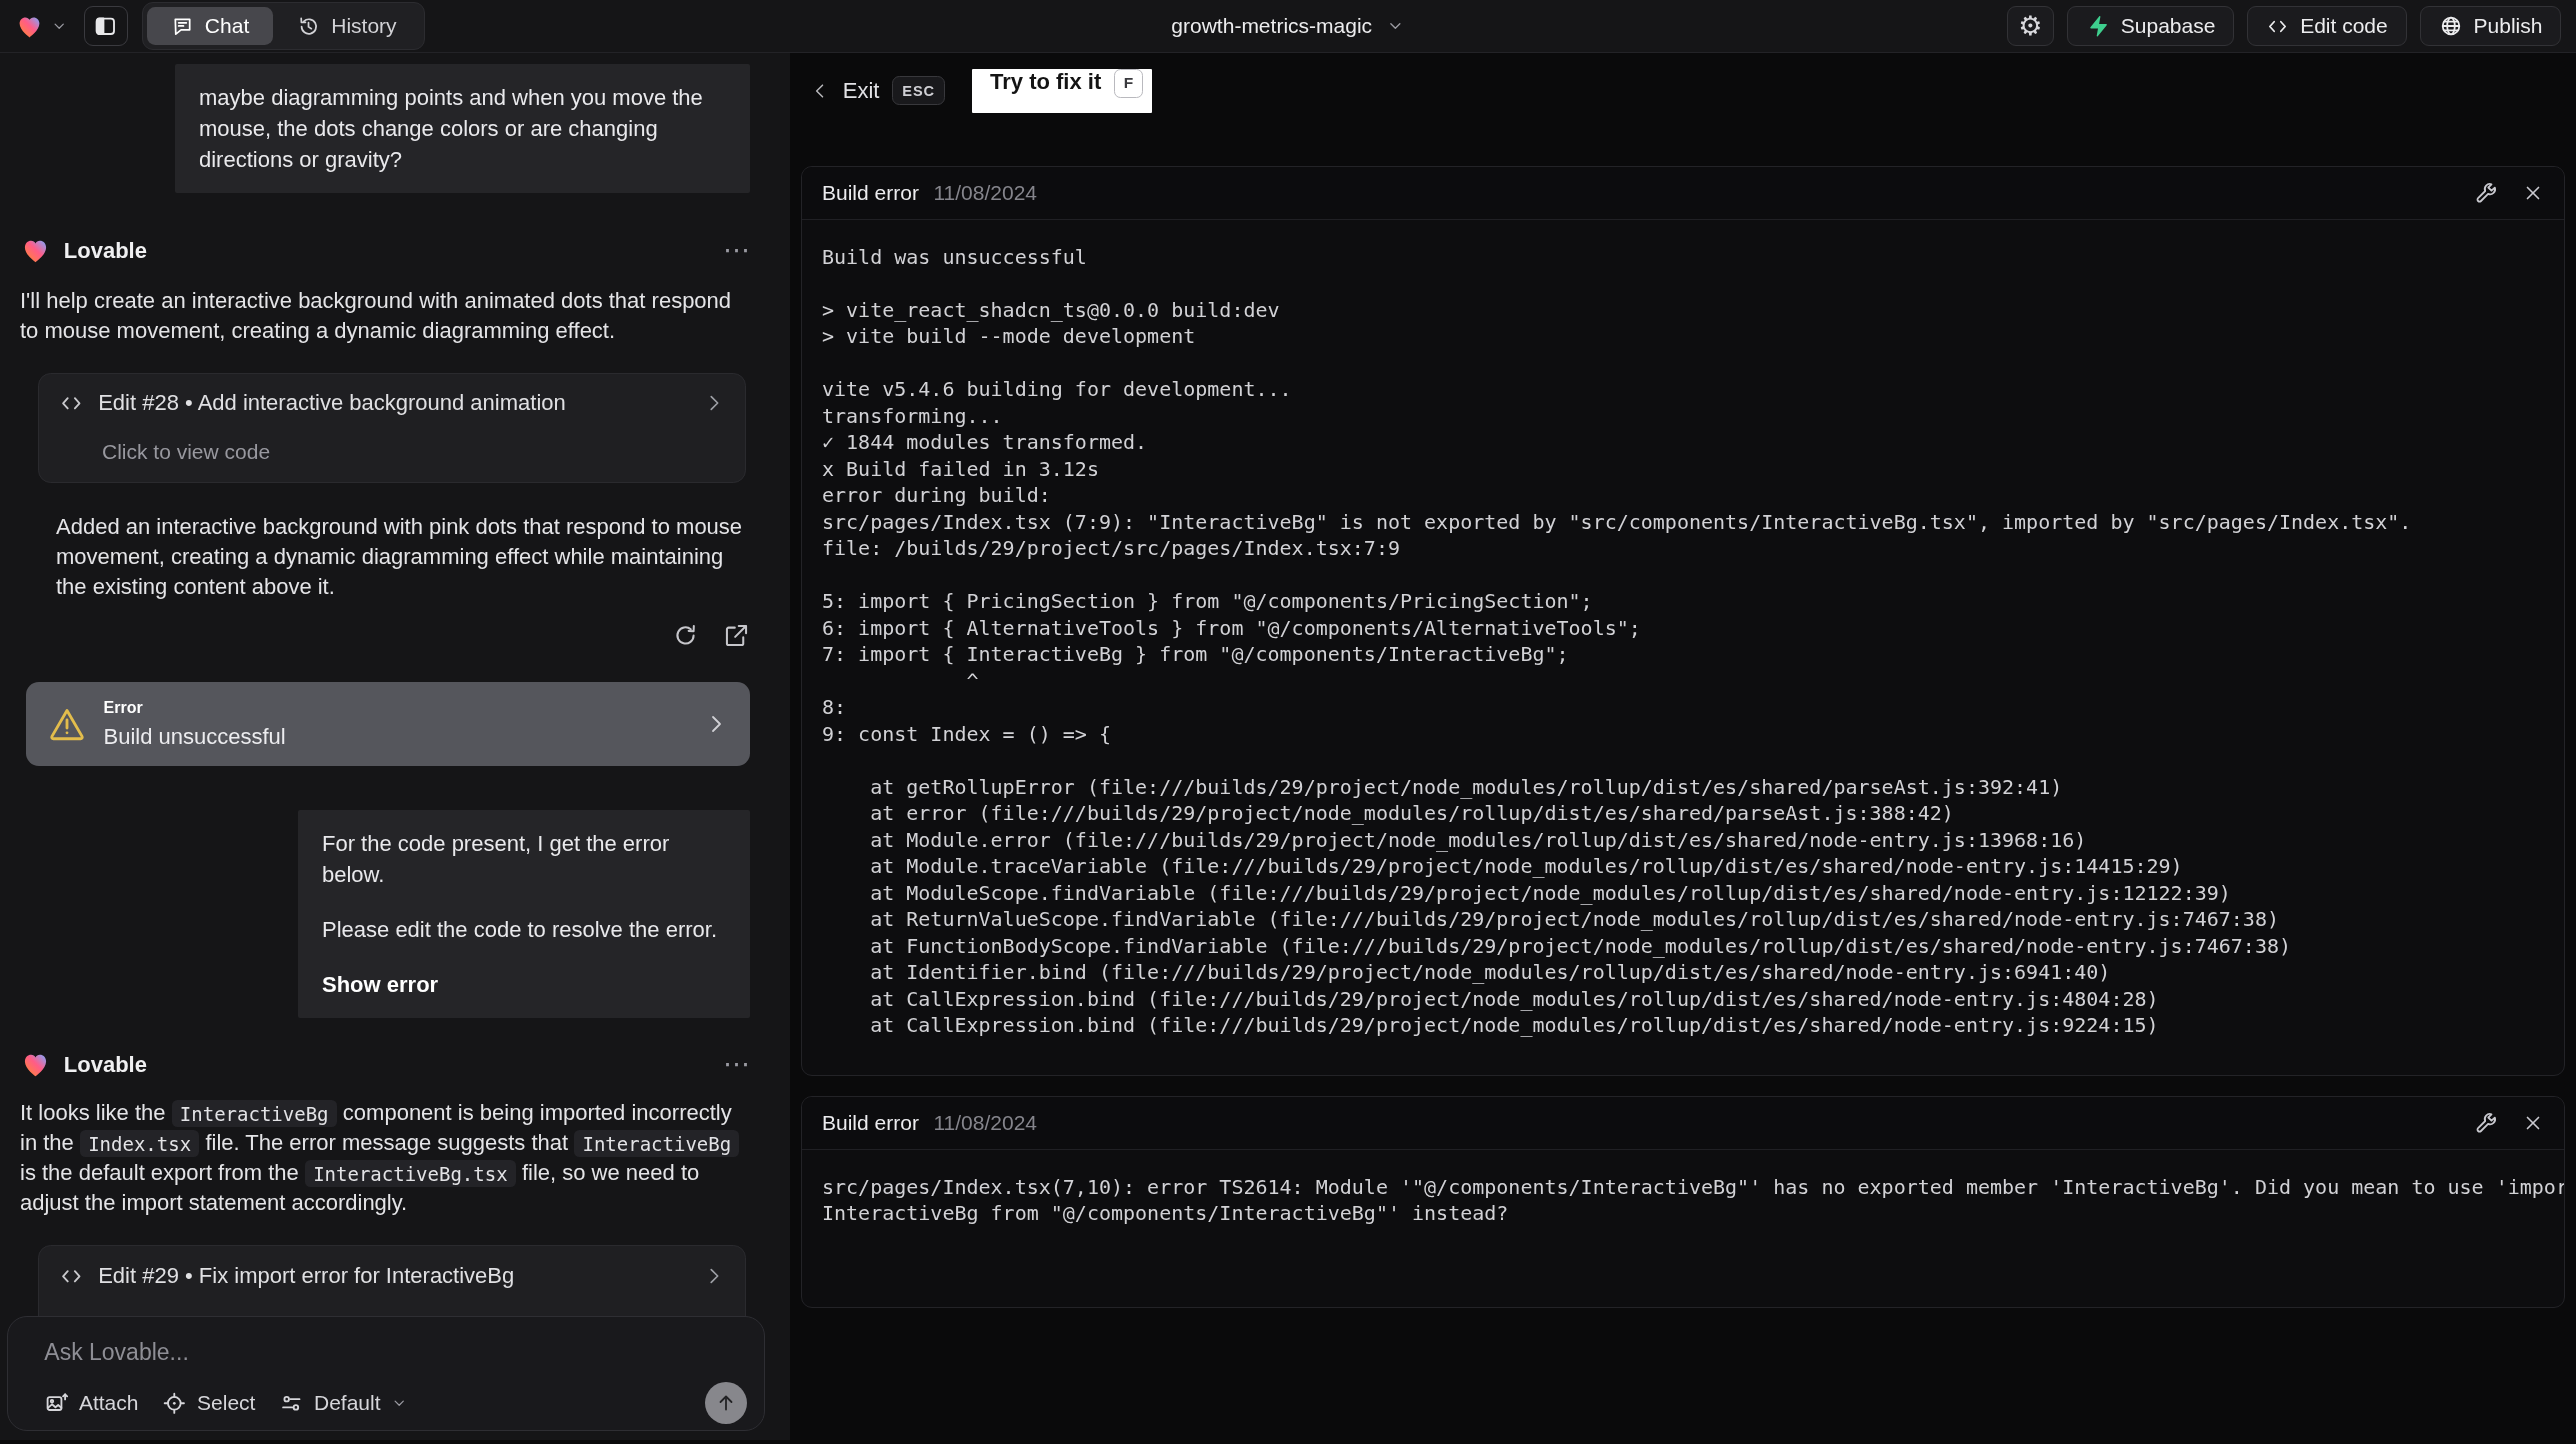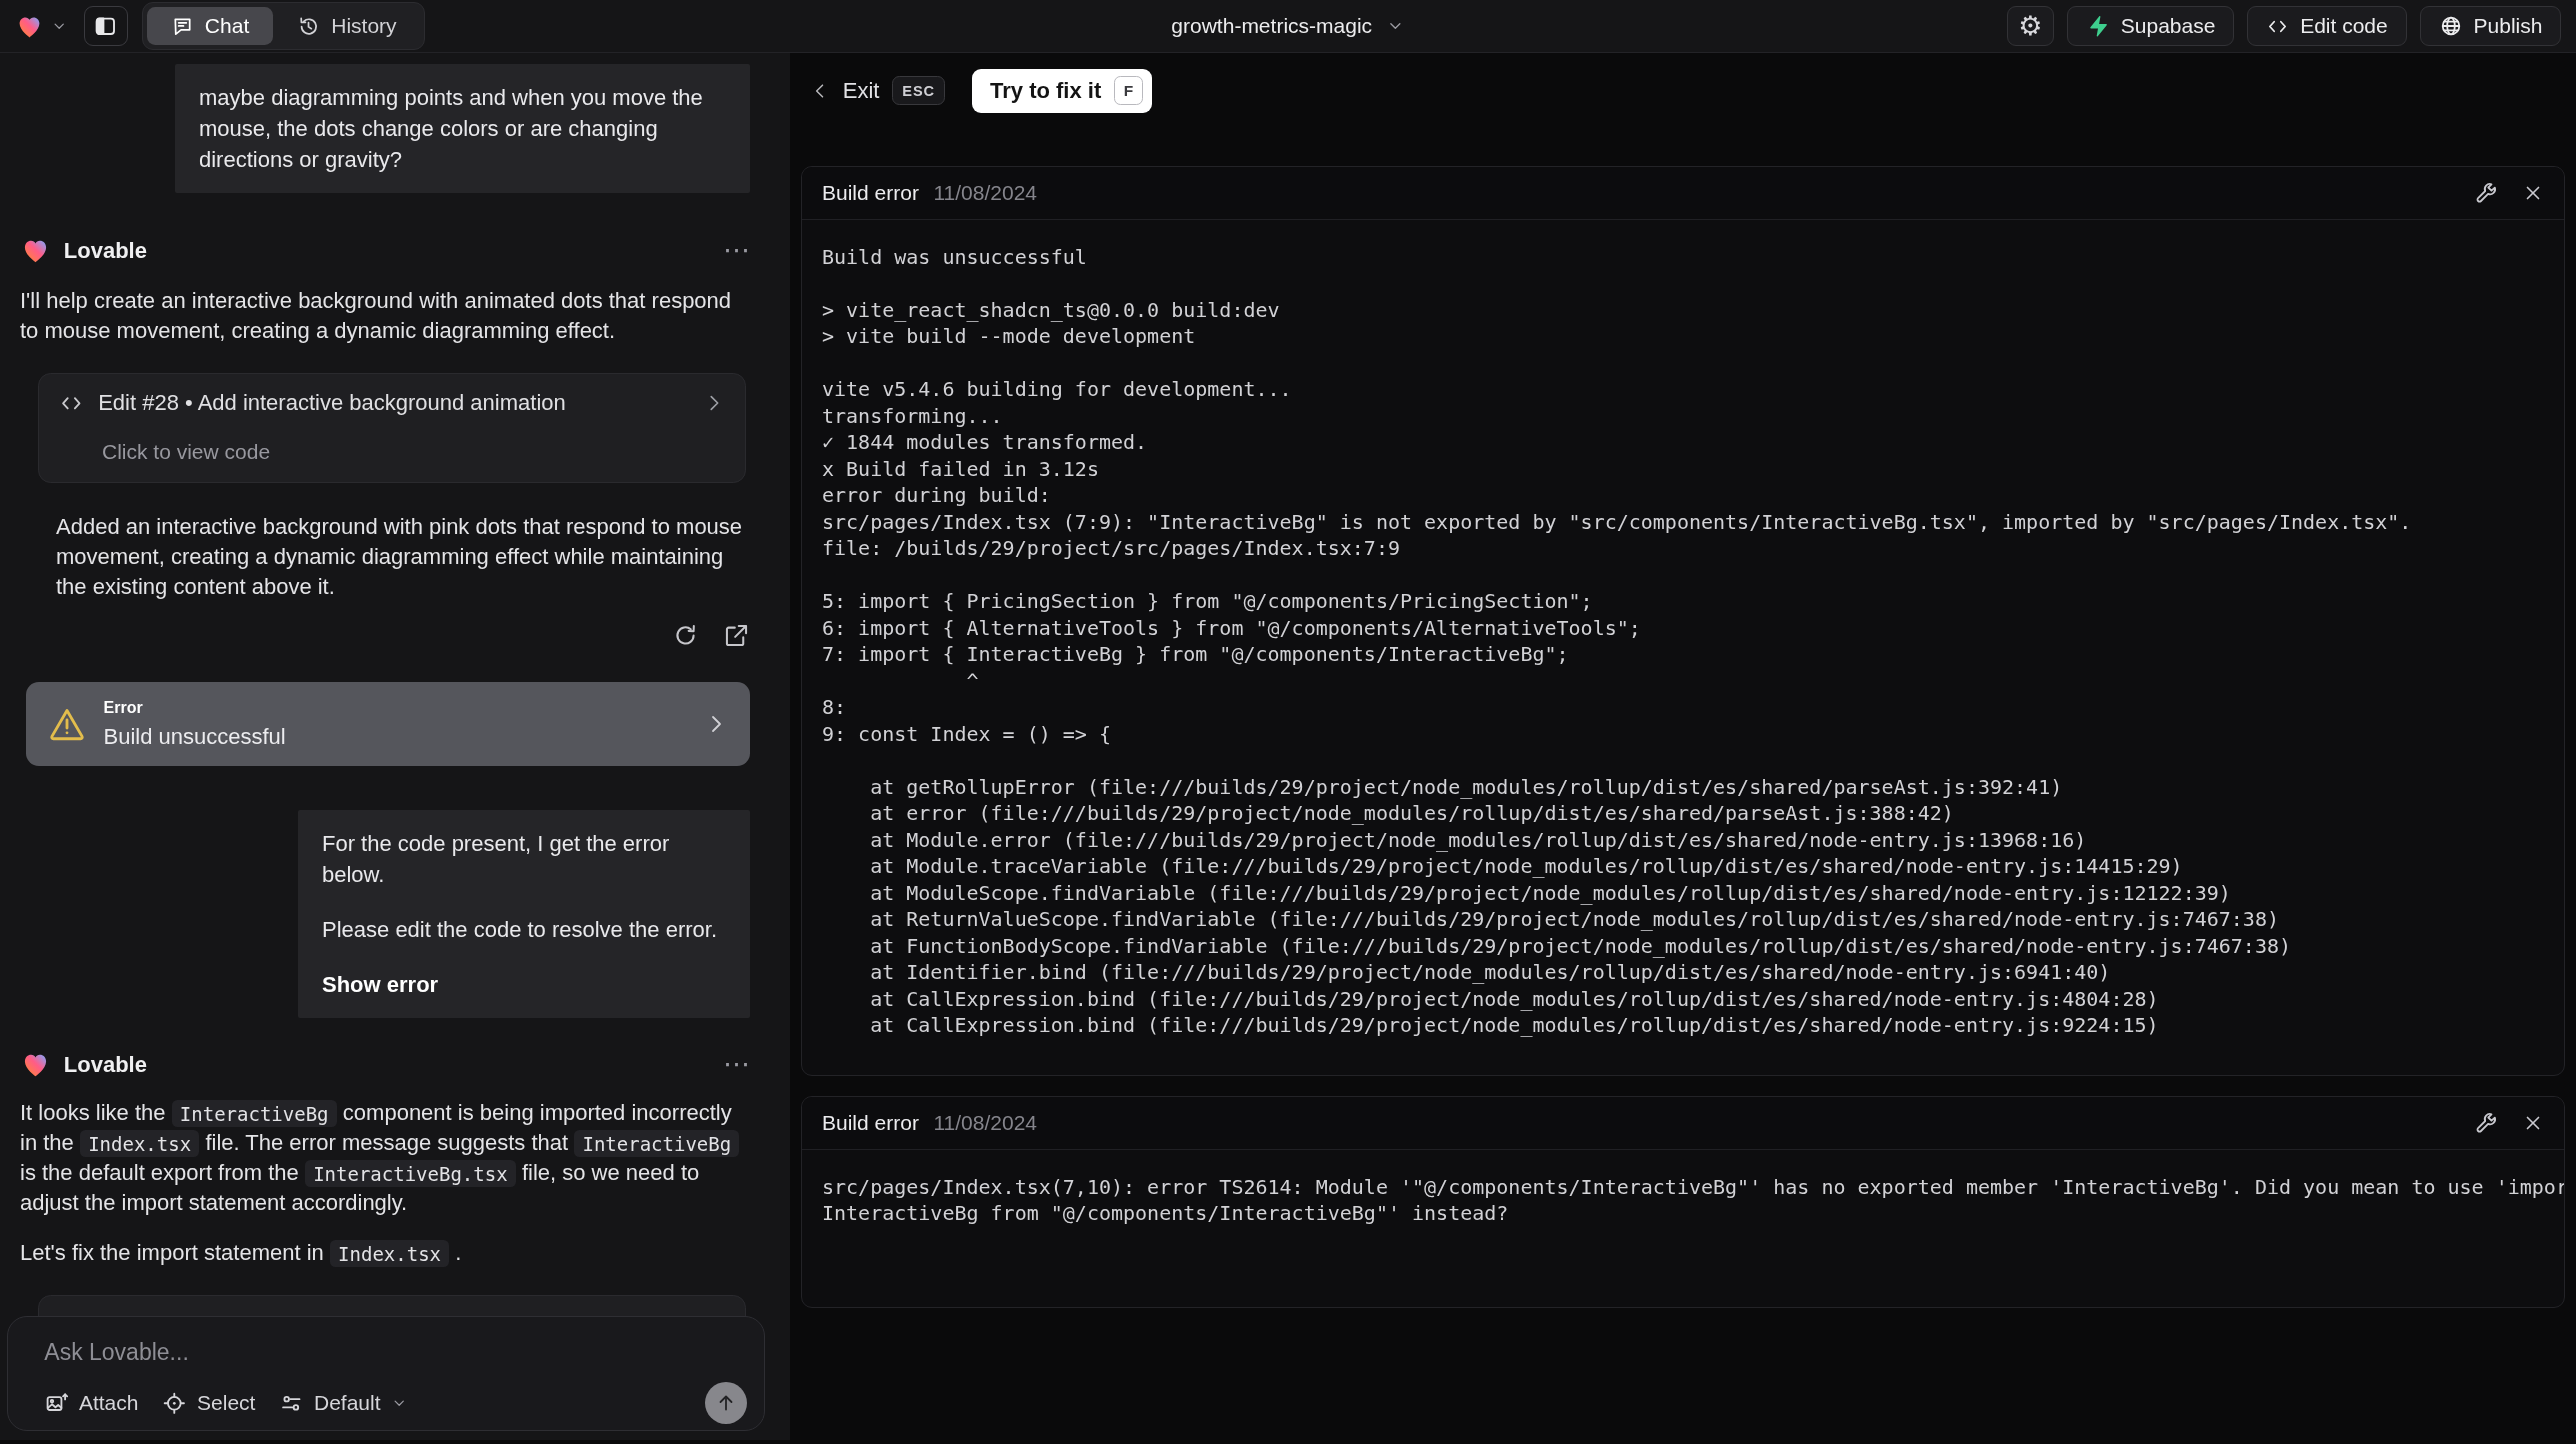--- a/index.html
+++ b/index.html
@@ -85,22 +85,22 @@
               color:#222224; }
 
   
   .pv-header { display:flex; align-items:center; margin-top:14.6px; height:46px;
                padding-left:9px; }
   .exit-g { display:flex; align-items:center; gap:12.8px; color:#e2e2e6; font-size:22px;
             cursor:pointer; }
   .esc-badge { background:#19191c; border:0.9px solid #38383c; border-radius:7.3px;
                color:#cfcfd4; font-size:14.6px; font-weight:600; letter-spacing:0.9px;
                padding:5.5px 9px; }
-  .fix-btn { margin-left:27px; height:44px; background:#ffffff; border-radius:9px;
-             display:flex; align-items:center; gap:12.8px; padding:0 9px 0 18px;
+  .fix-btn { margin-left:27px; height:44px; background:#ffffff; border-radius:1px;
+             display:flex; gap:12.8px; padding:0 9px 0 18px;
              color:#141414; font-size:22px; font-weight:600; cursor:pointer; }
   .f-key { width:29px; height:29px; border:1.4px solid #b9b9be; border-radius:6.4px;
            display:flex; align-items:center; justify-content:center; font-size:15.5px;
            font-weight:600; color:#3a3a3e; }
   .err-log-card { border:0.9px solid #232327; border-radius:11px; background:#0d0d0f;
                   overflow:hidden; }
   .elc-1 { margin-top:52px; }
   .elc-2 { margin-top:20px; }
   .elc-head { height:53px; display:flex; align-items:center; padding:0 20px;
               background:#0c0c0e; border-bottom:0.9px solid #202024; }
@@ -273,21 +273,20 @@
     <div class="lov-row second">
       <svg class="heart-av" viewBox="0 0 24 24">
         <path d="M12 21s-8.2-5.6-8.2-11.4C3.8 6.6 6 4.5 8.6 4.5c1.5 0 2.8.8 3.4 2 .6-1.2 1.9-2 3.4-2 2.6 0 4.8 2.1 4.8 5.1C20.2 15.4 12 21 12 21z" fill="url(#hg)" stroke="none"></path>
       </svg>
       <span class="lov-name">Lovable</span>
       <span class="more">⋯</span>
     </div>
 
     <p class="para mt20"><span>It looks like the </span><code class="chip">InteractiveBg</code><span> component is being imported incorrectly in the </span><code class="chip">Index.tsx</code><span> file. The error message suggests that </span><code class="chip">InteractiveBg</code><span> is the default export from the </span><code class="chip">InteractiveBg.tsx</code><span> file, so we need to adjust the import statement accordingly.</span></p>
 
-    <p class="para"><span>Let's fix the import statement in </span><code class="chip">Index.tsx</code><span> .</span></p>
 
     <div class="edit-card">
       <div class="ec-row1">
         <svg class="ic ec-code" viewBox="0 0 24 24" width="24.6" height="24.6">
           <polyline points="8.5,7 4,12 8.5,17"></polyline>
             <polyline points="15.5,7 20,12 15.5,17"></polyline>
         </svg>
         <span>Edit #29 • Fix import error for InteractiveBg</span>
         <svg class="ic ec-chev" viewBox="0 0 24 24" width="22" height="22">
             <polyline points="9,5 16,12 9,19"></polyline>

